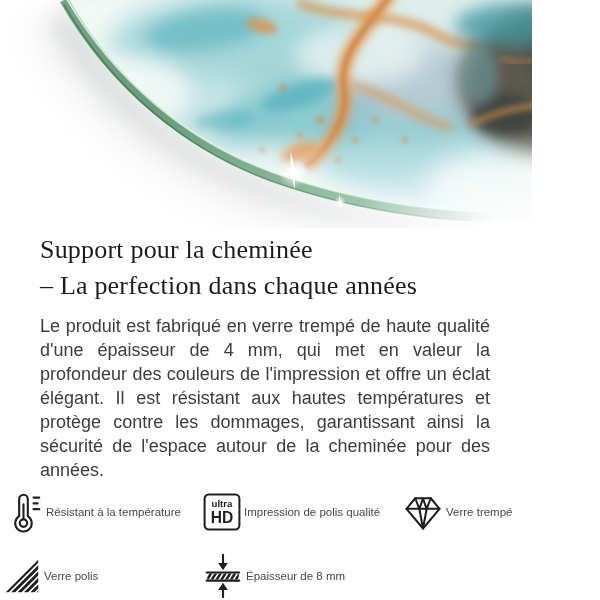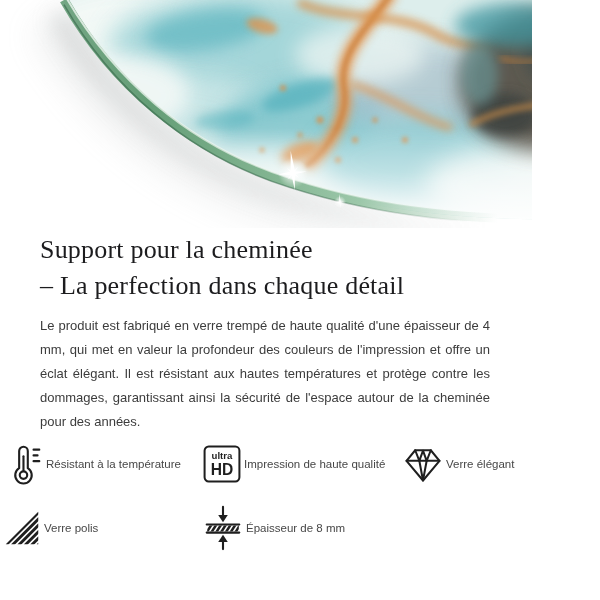--- a/index.html
+++ b/index.html
@@ -3,21 +3,21 @@
 <meta charset="utf-8">
 <style>
   html,body{margin:0;padding:0;background:#ffffff;}
   .page{position:relative;width:532px;height:600px;background:#fff;overflow:hidden;
         font-family:"Liberation Sans",sans-serif;color:#3d3d3d;}
   .hero{display:block;width:600px;height:228px;}
   .content{padding:0 38px 0 40px;}
   h1.title{margin:4px 0 0 0;font-family:"Liberation Serif",serif;font-weight:400;
            font-size:26px;line-height:36px;color:#1c1c1e;letter-spacing:.2px;}
   h1.title span{display:block;}
-  p.desc{margin:10px 4px 0 0;font-size:13px;line-height:24px;color:#3c3c3c;
+  p.desc{margin:10px 4px 0 0;font-size:18px;line-height:24px;color:#3c3c3c;
          text-align:justify;}
   .features{display:grid;grid-template-columns:repeat(3,1fr);row-gap:18px;
             margin-top:7px;width:600px;}
   .feature{display:flex;flex-direction:row;align-items:center;}
   .icon-wrap{height:46px;display:flex;align-items:center;justify-content:center;}
   .icon-wrap svg{display:block;}
   .feature .label{font-size:11.5px;line-height:14px;color:#474747;
                   text-align:center;}
   .fi{stroke:#1f1f1f;fill:none;stroke-width:2.2;stroke-linecap:round;stroke-linejoin:round;}
 </style>
@@ -169,21 +169,21 @@
       <g fill="#ffffff" opacity="0.85" transform="scale(0.4) rotate(-6)">
         <polygon points="0,-20 2,-2 0,15 -2,-2"></polygon>
         <polygon points="-13,0 -2,-1.6 12,0 -2,1.6"></polygon>
       </g>
     </g>
   </svg>
 
   <div class="content">
     <h1 class="title">
       <span>Support pour la cheminée</span>
-      <span>– La perfection dans chaque détail</span>
+      <span>– La perfection dans chaque années</span>
     </h1>
     <p class="desc">Le produit est fabriqué en verre trempé de haute qualité d'une épaisseur de 4 mm, qui met en valeur la profondeur des couleurs de l'impression et offre un éclat élégant. Il est résistant aux hautes températures et protège contre les dommages, garantissant ainsi la sécurité de l'espace autour de la cheminée pour des années.</p>
   </div>
 
   <div class="features">
 
     <div class="feature">
       <div class="icon-wrap">
         <svg width="46" height="46" viewBox="0 0 48 48">
           <path class="fi" d="M20,10.5 a4.5,4.5 0 0 1 9,0 V28.4 a8.6,8.6 0 1 1 -9,0 Z"></path>
@@ -196,34 +196,34 @@
     </div>
 
     <div class="feature">
       <div class="icon-wrap">
         <svg width="44" height="44" viewBox="0 0 48 48">
           <rect class="fi" stroke-width="2.8" x="5" y="5" width="38" height="38" rx="4.5"></rect>
           <text x="24" y="19" text-anchor="middle" font-family="Liberation Sans, sans-serif" font-size="10.5" font-weight="bold" fill="#1f1f1f">ultra</text>
           <text x="24" y="36.5" text-anchor="middle" font-family="Liberation Sans, sans-serif" font-size="17" font-weight="bold" fill="#1f1f1f">HD</text>
         </svg>
       </div>
-      <div class="label">Impression de haute qualité</div>
+      <div class="label">Impression de polis qualité</div>
     </div>
 
 
     <div class="feature">
       <div class="icon-wrap">
         <svg width="46" height="44" viewBox="0 0 48 48">
           <path class="fi" stroke-width="2" d="M15.5,9 H32.5 L42,20.5 L24,42 L6,20.5 Z"></path>
           <path class="fi" stroke-width="1.8" d="M6,20.5 H42"></path>
           <path class="fi" stroke-width="1.8" d="M15.5,9 L20,20.5 L24,9.5 L28,20.5 L32.5,9"></path>
           <path class="fi" stroke-width="1.8" d="M20,20.5 L24,42 L28,20.5"></path>
         </svg>
       </div>
-      <div class="label">Verre élégant</div>
+      <div class="label">Verre trempé</div>
     </div>
 
     <div class="feature">
       <div class="icon-wrap">
         <svg width="44" height="44" viewBox="0 0 48 48">
           <defs>
               <clipPath id="triClip">
                 <polygon points="6,42 42,42 42,6"></polygon>
               </clipPath>
             </defs>

